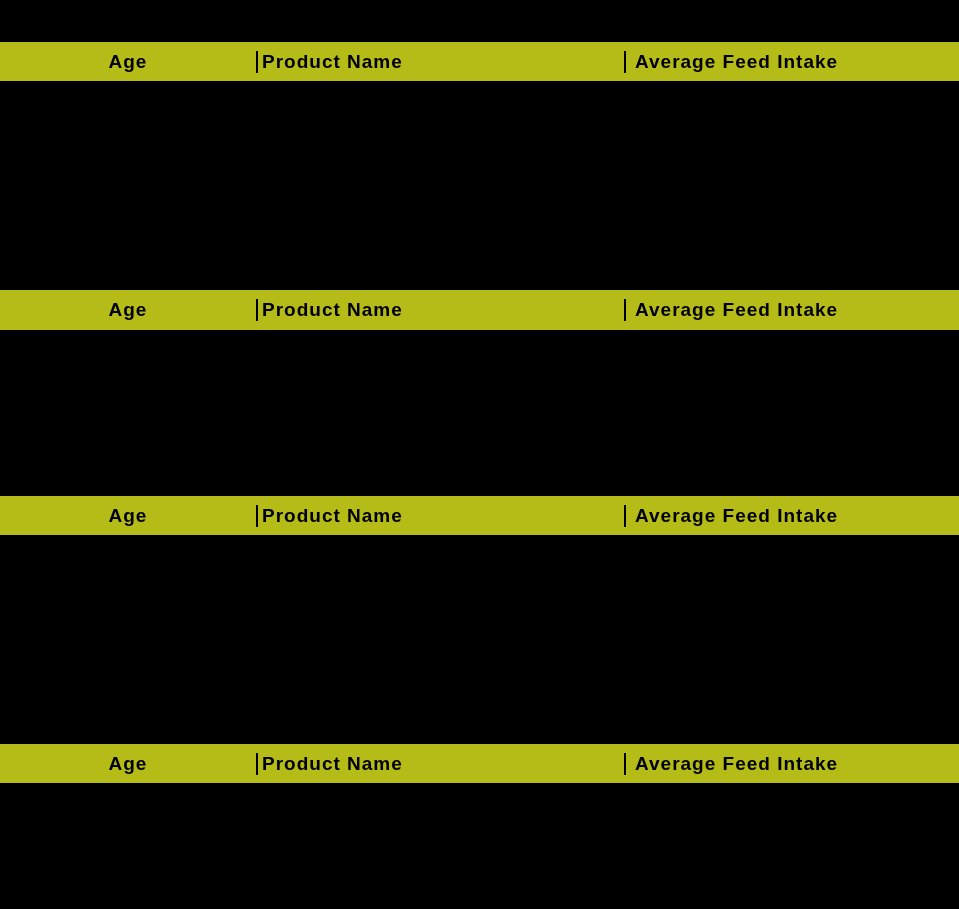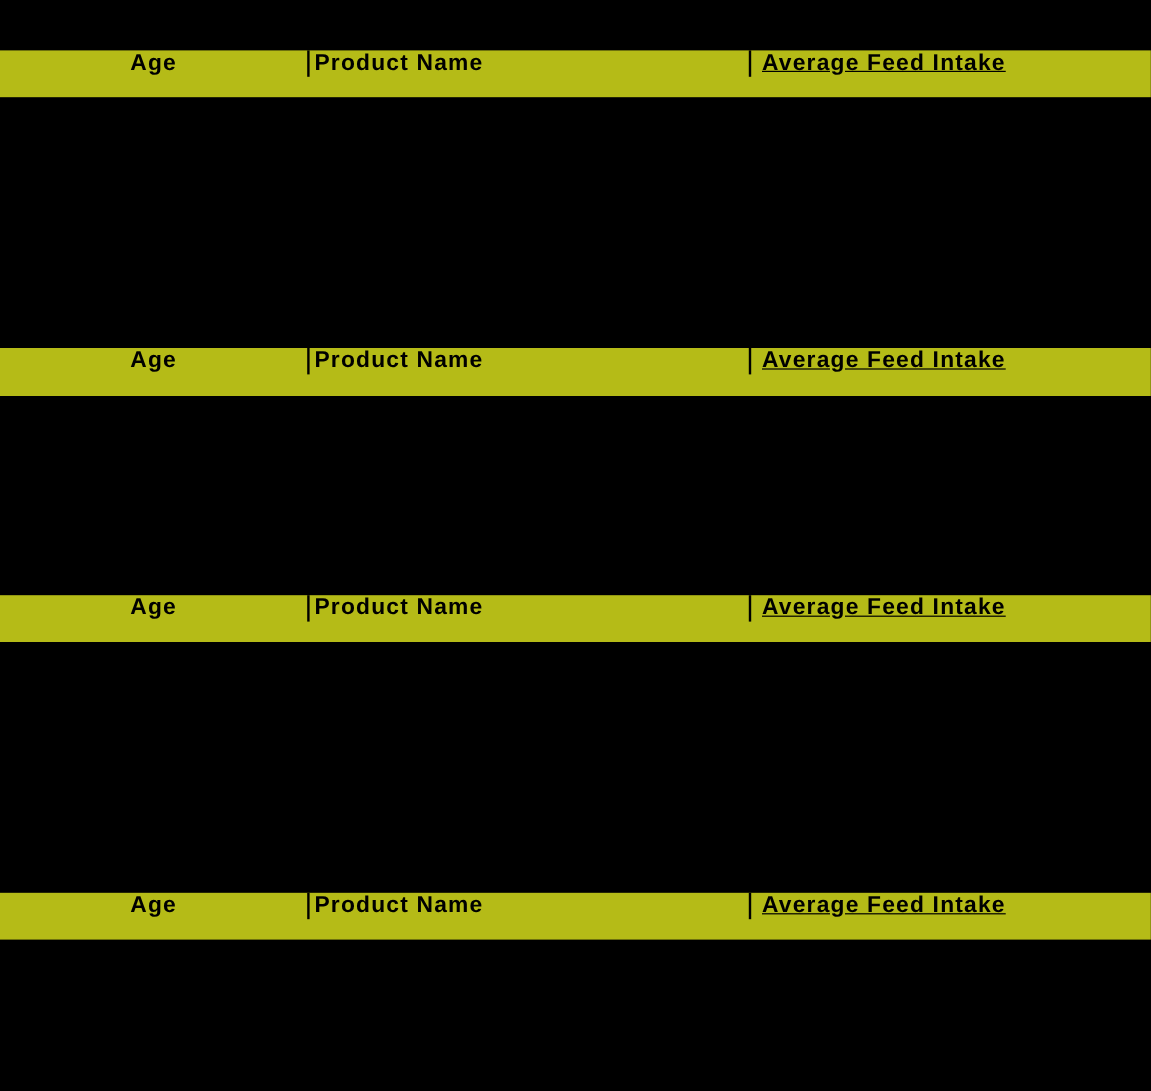--- a/index.html
+++ b/index.html
@@ -12,21 +12,21 @@
     background: #000000;
     position: relative;
     overflow: hidden;
     font-family: "Liberation Sans", sans-serif;
   }
   .header-row {
     position: absolute;
     left: 0;
     width: 959px;
     display: flex;
-    align-items: flex-start;
+    align-items: center;
     background: #b5bb17;
   }
   .hr-1 { top: 42px;  height: 39px; }
   .hr-2 { top: 290px; height: 40px; }
   .hr-3 { top: 496px; height: 39px; }
   .hr-4 { top: 744px; height: 39px; }
   .cell {
     box-sizing: border-box;
     display: flex;
     align-items: center;
@@ -43,21 +43,20 @@
   }
   .cell.c2 {
     width: 368px;
     border-left: 2px solid #000000;
     padding-left: 4px;
   }
   .cell.c3 {
     width: 228px;
     border-left: 2px solid #000000;
     padding-left: 9px;
-    text-decoration: underline;
   }
 </style>
 </head>
 <body>
 
 <div class="header-row hr-1">
   <div class="cell c1">Age</div>
   <div class="cell c2">Product Name</div>
   <div class="cell c3">Average Feed Intake</div>
 </div>

